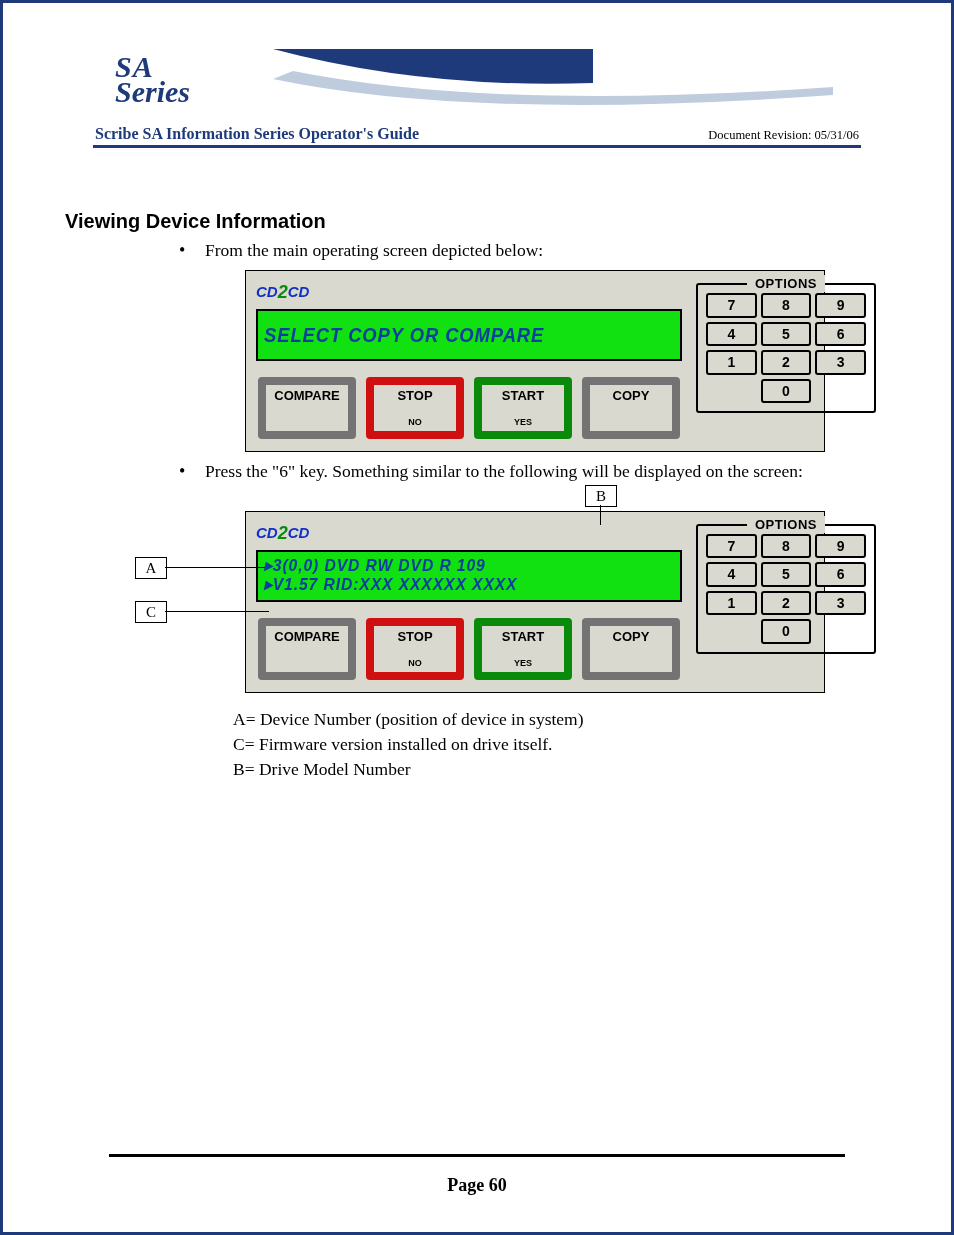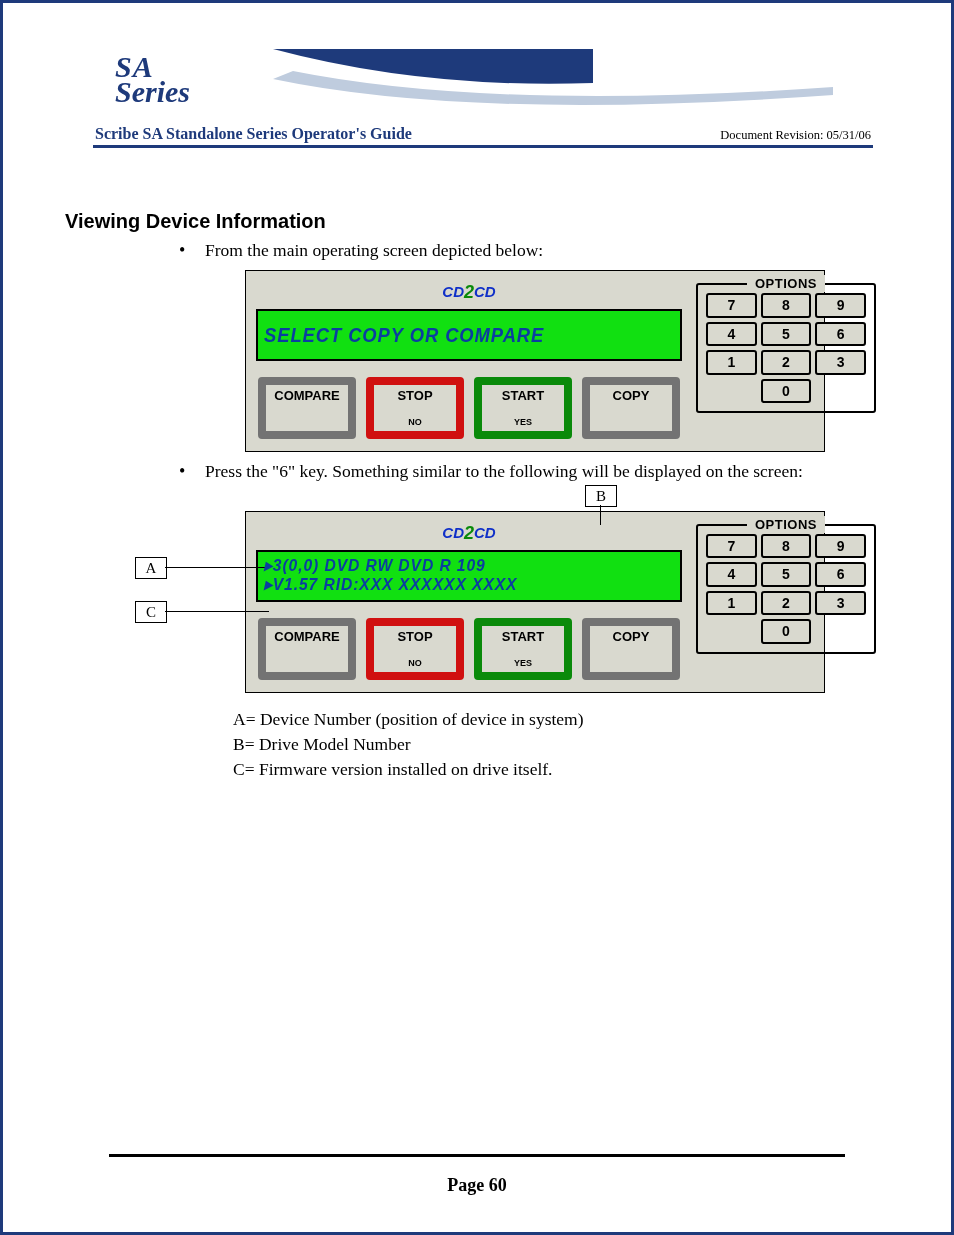--- a/index.html
+++ b/index.html
@@ -13,21 +13,21 @@
     box-sizing: border-box;
     width: 954px;
     height: 1235px;
     position: relative;
     border: 3px solid #1e3a7b;
     margin: 0 auto;
     padding: 28px 62px 20px 62px;
   }
   
   .header-wrap {
-    margin: 18px 16px 0 28px;
+    margin: 18px 28px 0 28px;
   }
   .banner {
     position: relative;
     height: 72px;
     background: #fff;
   }
   .banner .swoosh {
     position: absolute;
     inset: 0;
     overflow: hidden;
@@ -127,21 +127,20 @@
     align-items: stretch;
     font-family: Arial, Helvetica, sans-serif;
   }
   .panel-left {
     flex: 1 1 auto;
     display: flex;
     flex-direction: column;
     align-items: stretch;
   }
   .panel-logo {
-    text-align: center;
     font-weight: bold;
     font-style: italic;
     font-size: 15px;
     margin-bottom: 4px;
   }
   .panel-logo .blue { color: #1030c8; }
   .panel-logo .green { color: #0a8a0a; font-size: 18px; vertical-align: -1px;}
   .lcd {
     background: #11e011;
     border: 2px solid #000;
@@ -284,21 +283,21 @@
           <path d="M180 0 Q 330 40 500 34 L500 0 Z" fill="#1e3a7b"></path>
           <path d="M180 30 Q 380 72 740 46 L740 38 Q 400 62 200 22 Z" fill="#bfccde"></path>
         </svg>
       </div>
       <div class="sa-series">
         <div class="sa">SA</div>
         <div class="series">Series</div>
       </div>
     </div>
     <div class="header-meta">
-      <span class="guide-title">Scribe SA Standalone Series Operator's Guide</span>
+      <span class="guide-title">Scribe SA Information Series Operator's Guide</span>
       <span class="doc-rev">Document Revision: 05/31/06</span>
     </div>
     <div class="header-rule"></div>
   </div>
 
   <div class="section-heading">Viewing Device Information</div>
 
   <div class="indent">
 
     <ul class="bullets">
@@ -385,22 +384,22 @@
                   <div class="key zero">0</div>
                 </div>
               </div>
             </div>
           </div>
         </div>
 
 
         <div class="legend-lines">
           <div>A= Device Number (position of device in system)</div>
+          <div>C= Firmware version installed on drive itself.</div>
           <div>B= Drive Model Number</div>
-          <div>C= Firmware version installed on drive itself.</div>
         </div>
       </li>
     </ul>
   </div>
 
   <div class="footer">
     <div class="footer-inner">
       <div class="footer-rule"></div>
       <div class="page-num">Page 60</div>
     </div>

